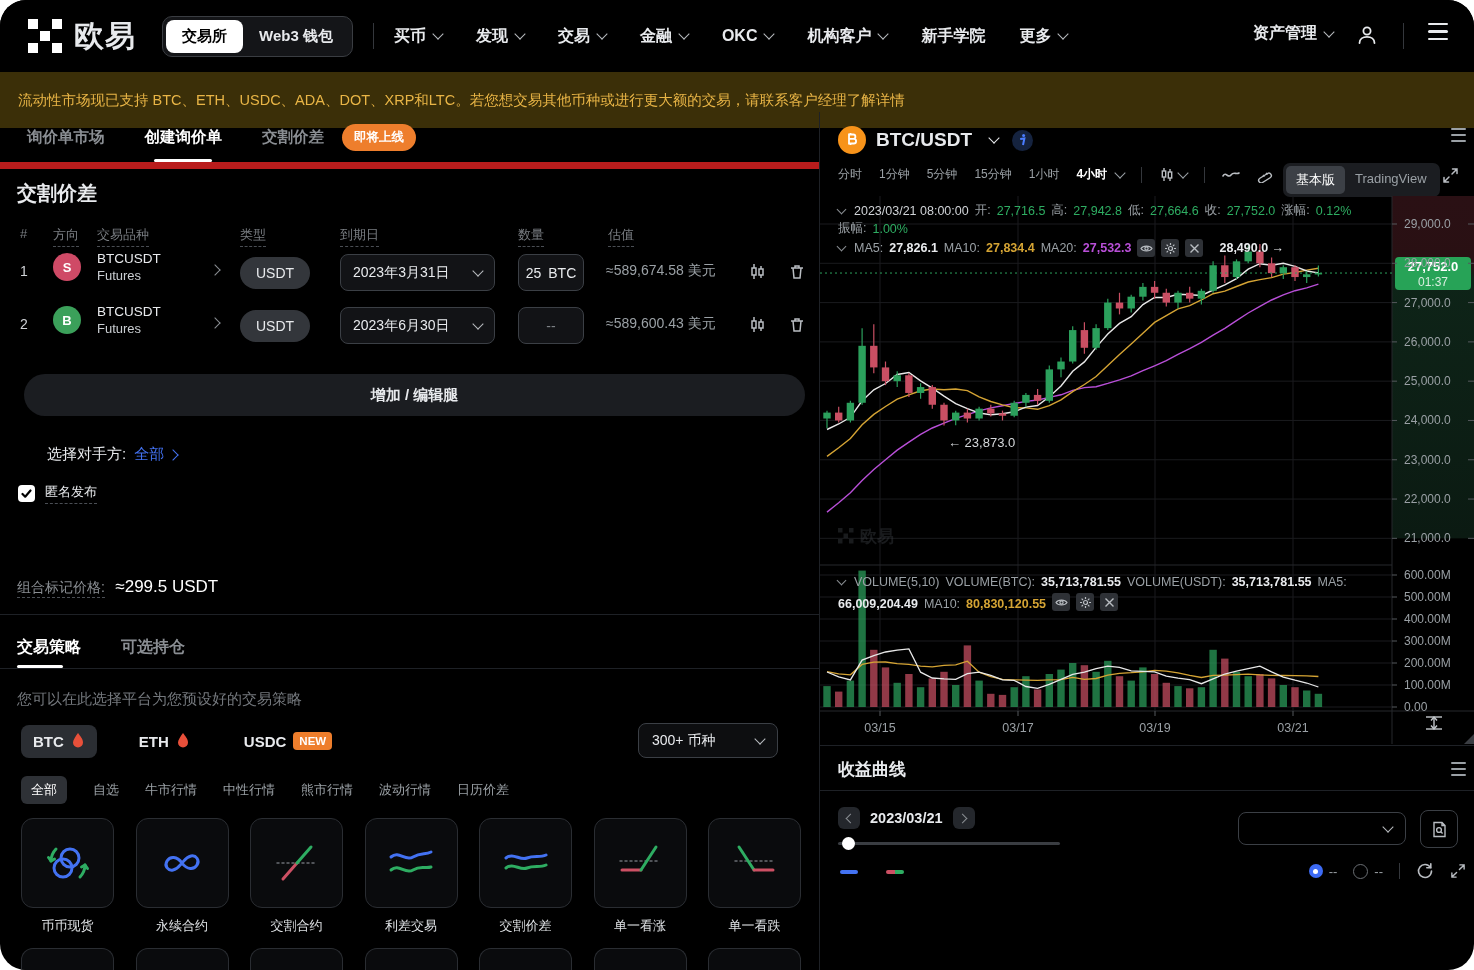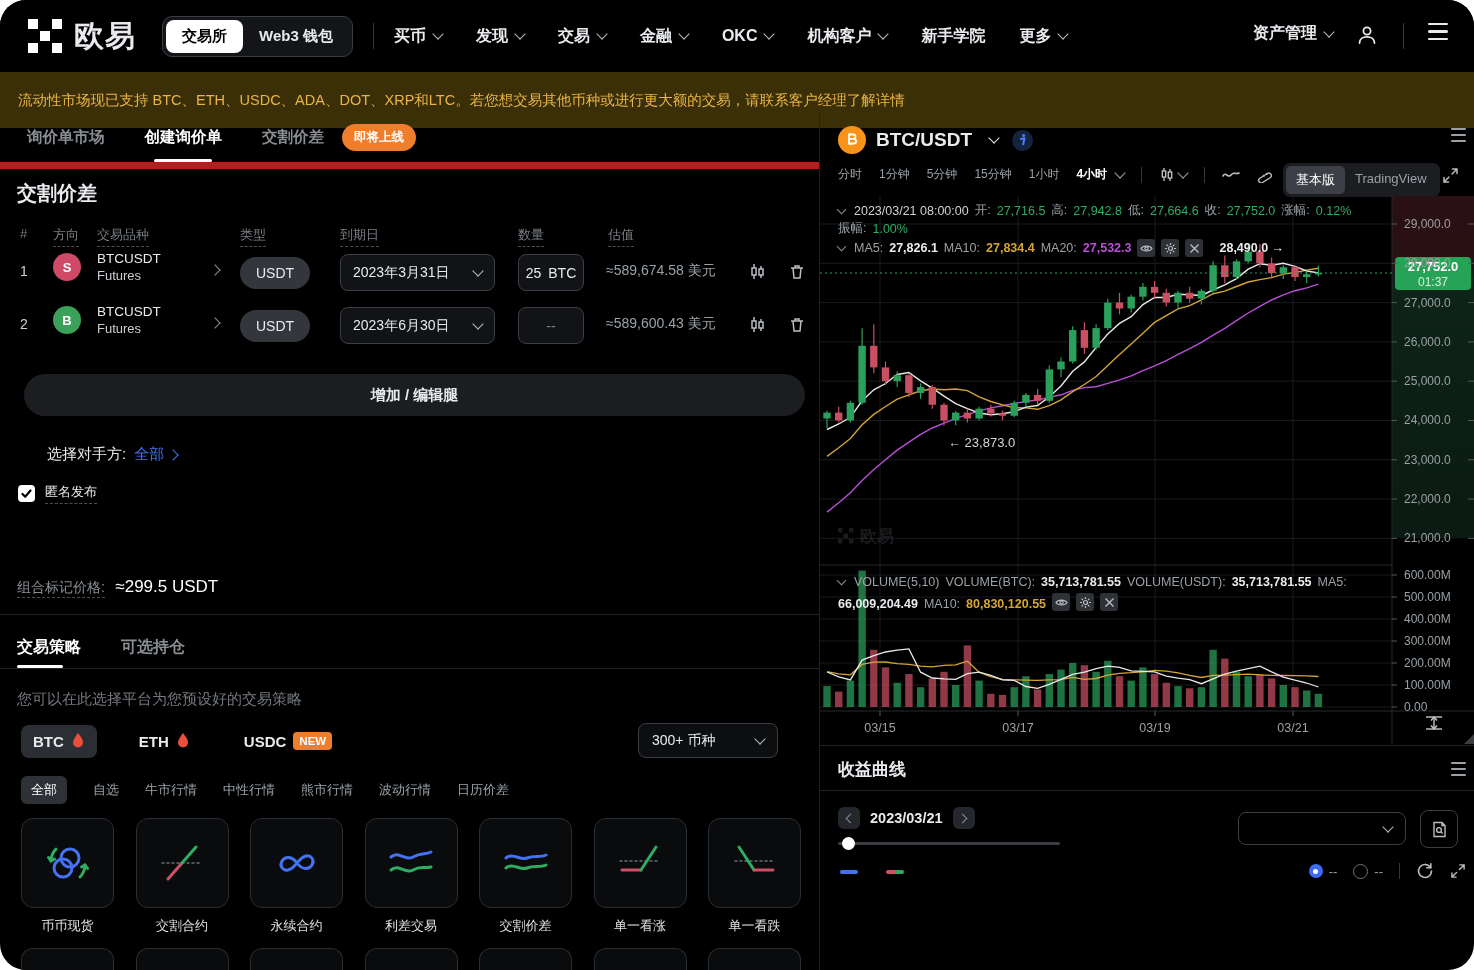--- a/index.html
+++ b/index.html
@@ -365,35 +365,35 @@
           <path d="M14 12 A18 18 0 0 0 9 24" stroke="#2ead62"></path>
               <path d="M38 40 A18 18 0 0 0 43 28" stroke="#2ead62"></path>
           <path d="M9 24 l-2.5-3.5 M9 24 l3.5-2" stroke="#2ead62"></path>
               <path d="M43 28 l2.5 3.5 M43 28 l-3.5 2" stroke="#2ead62"></path>
         </svg>
           </div>
         <span class="card-label">币币现货</span>
       </div>
       <div class="card">
         <div class="card-box">
+            <svg class="ic" width="52" height="52" viewBox="0 0 52 52" fill="none" stroke="#4372f2" stroke-width="3" stroke-linecap="round">
+          <path d="M26 26 C21 19 14 19 11 24 C8 29 12 34 17 33 C22 32 24 28 26 26 C28 24 30 20 35 19 C40 18 44 23 41 28 C38 33 31 33 26 26 Z"></path>
+        </svg>
+          </div>
+        <span class="card-label">永续合约</span>
+      </div>
+      <div class="card">
+        <div class="card-box">
             <svg class="ic" width="52" height="52" viewBox="0 0 52 52" fill="none" stroke-width="3" stroke-linecap="round">
           <line x1="6" y1="26" x2="46" y2="26" stroke="#6a6e73" stroke-width="1.5" stroke-dasharray="2 3"></line>
           <line x1="12" y1="42" x2="26" y2="26" stroke="#cd5064"></line>
               <line x1="26" y1="26" x2="40" y2="10" stroke="#2ead62"></line>
         </svg>
           </div>
         <span class="card-label">交割合约</span>
-      </div>
-      <div class="card">
-        <div class="card-box">
-            <svg class="ic" width="52" height="52" viewBox="0 0 52 52" fill="none" stroke="#4372f2" stroke-width="3" stroke-linecap="round">
-          <path d="M26 26 C21 19 14 19 11 24 C8 29 12 34 17 33 C22 32 24 28 26 26 C28 24 30 20 35 19 C40 18 44 23 41 28 C38 33 31 33 26 26 Z"></path>
-        </svg>
-          </div>
-        <span class="card-label">永续合约</span>
       </div>
       <div class="card">
         <div class="card-box">
             <svg class="ic" width="52" height="52" viewBox="0 0 52 52" fill="none" stroke-width="3" stroke-linecap="round">
           <path d="M6 20 C14 13 20 25 28 20 C36 15 40 18 46 15" stroke="#4372f2"></path>
           <path d="M6 33 C14 26 20 38 28 33 C36 28 40 32 46 30" stroke="#2ead62"></path>
         </svg>
           </div>
         <span class="card-label">利差交易</span>
       </div>

